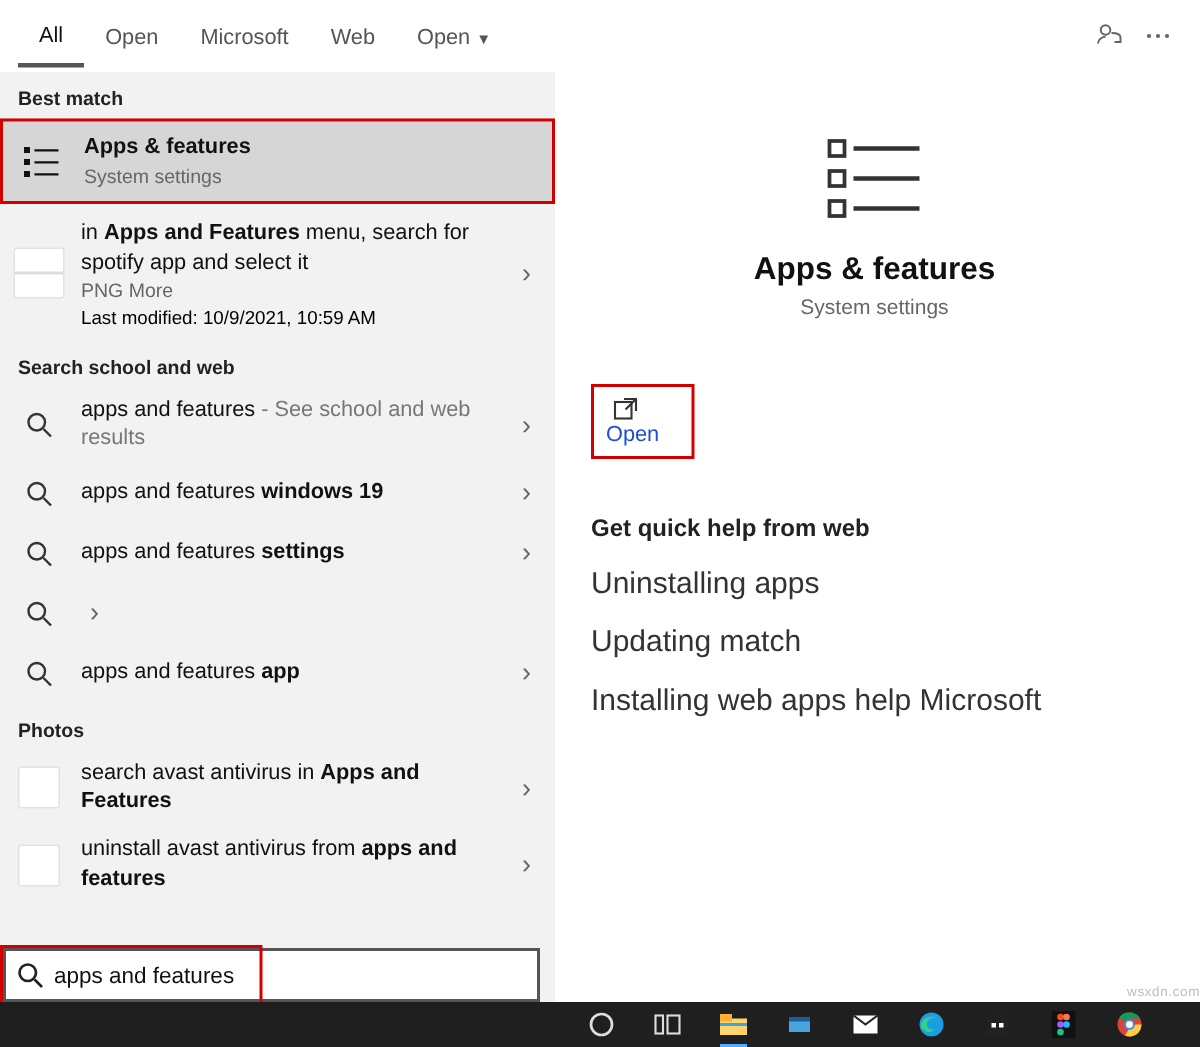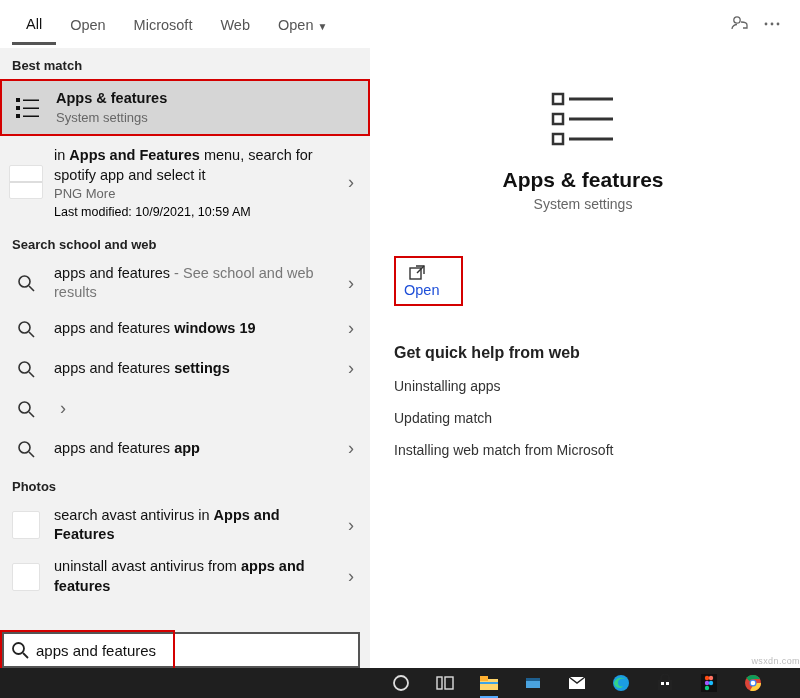--- a/index.html
+++ b/index.html
@@ -44,21 +44,21 @@
   .hero { display: flex; flex-direction: column; align-items: center; padding-top: 12px; }
   .hero-icon { margin-bottom: 12px; }
   .hero-title { font-size: 21px; font-weight: 600; color: #111; }
   .hero-sub { font-size: 14px; color: #666; margin-top: 4px; }
 
   .open-row { margin-top: 44px; }
   .open-btn { display: inline-flex; align-items: center; border: 2px solid #d40000; padding: 6px 22px 6px 8px; cursor: pointer; font-size: 14.5px; color: #1d4ed8; flex-direction: column; }
   .open-btn .oi { margin-right: 10px; }
 
   .help-header { font-size: 16px; font-weight: 600; color: #222; margin-top: 38px; }
-  .help-link { font-size: 14px; color: #333; margin-top: 16px; cursor: pointer; }
+  .help-link { font-size: 20px; color: #333; margin-top: 16px; cursor: pointer; }
 
   
   .search-row { position: absolute; left: 0; bottom: 30px; width: 370px; height: 36px; }
   .search-cell { position: absolute; left: 2px; bottom: 0; width: 358px; height: 36px; border: 2px solid #555; background: #fff; display: flex; align-items: center; }
   .search-cell .si { width: 32px; display: flex; align-items: center; justify-content: center; }
   .search-cell input { flex: 1; border: none; outline: none; font-size: 15px; color: #111; background: transparent; }
   .search-redbox { position: absolute; left: 0; bottom: -2px; width: 175px; height: 40px; border: 2px solid #d40000; pointer-events: none; }
 
   
   .taskbar { position: absolute; left: 0; bottom: 0; width: 800px; height: 30px; background: #1f1f1f; display: flex; align-items: center; padding-left: 390px; gap: 22px; }
@@ -242,21 +242,21 @@
                 <line x1="16" y1="2" x2="9" y2="9" stroke="#333" stroke-width="1.4"></line>
               </svg>
           </span>
           <span>Open</span>
         </div>
       </div>
 
       <div class="help-header">Get quick help from web</div>
       <div class="help-link">Uninstalling apps</div>
       <div class="help-link">Updating match</div>
-      <div class="help-link">Installing web match from Microsoft</div>
+      <div class="help-link">Installing web apps help Microsoft</div>
     </div>
   </div>
 
   <div class="search-row">
     <div class="search-cell">
       <div class="si">
           <svg width="18" height="18" viewBox="0 0 18 18">
             <circle cx="7.5" cy="7.5" r="5.5" fill="none" stroke="#222" stroke-width="1.8"></circle>
             <line x1="12" y1="12" x2="17" y2="17" stroke="#222" stroke-width="1.8"></line>
           </svg>

